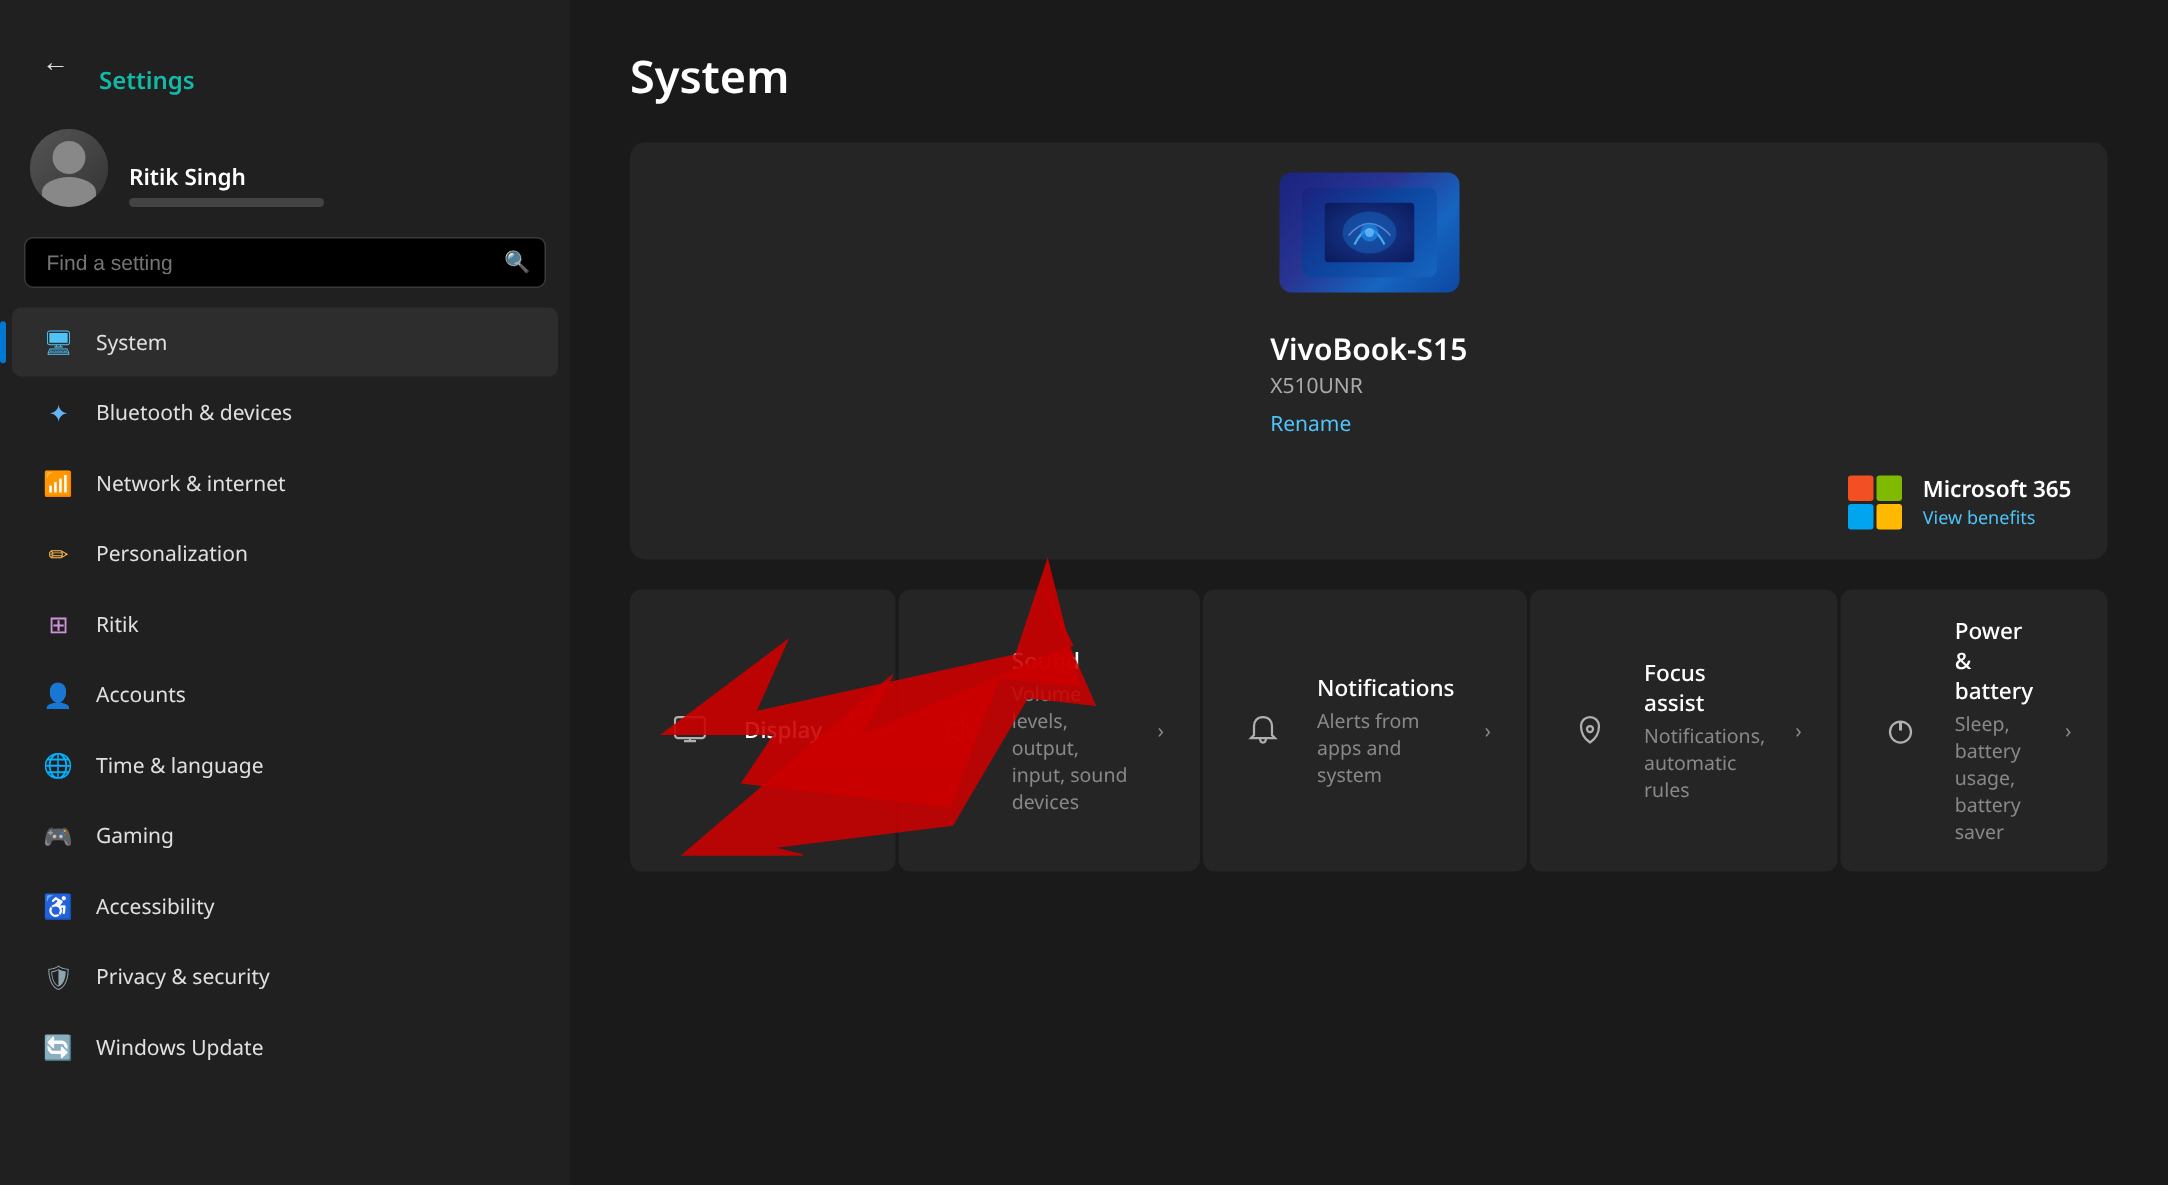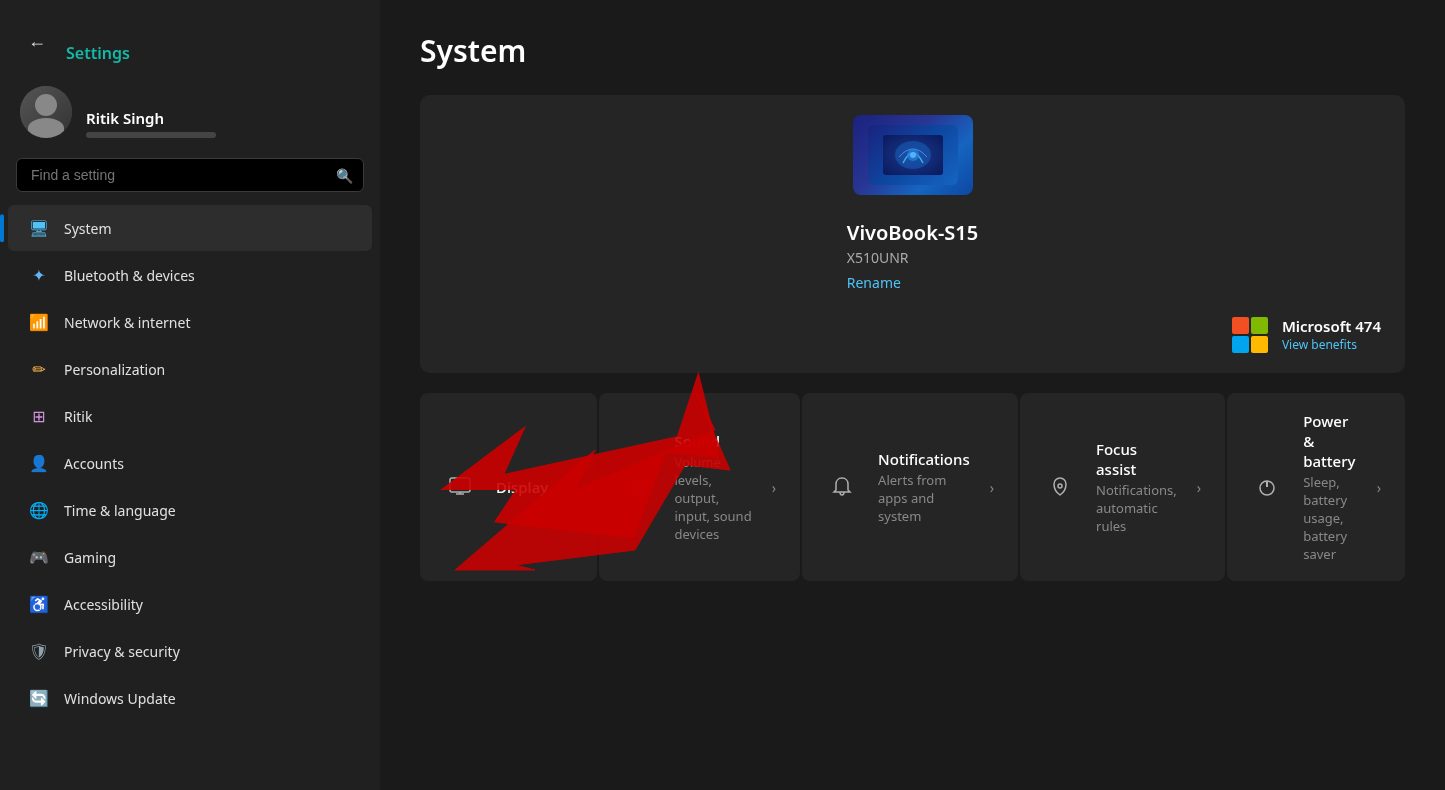--- a/index.html
+++ b/index.html
@@ -473,21 +473,21 @@
       <div class="device-rename">Rename</div>
     </div>
     <div class="ms365-section">
       <div class="ms365-logo">
         <div class="ms365-sq1"></div>
         <div class="ms365-sq2"></div>
         <div class="ms365-sq3"></div>
         <div class="ms365-sq4"></div>
       </div>
       <div class="ms365-text">
-        <div class="ms365-title">Microsoft 474</div>
+        <div class="ms365-title">Microsoft 365</div>
         <div class="ms365-subtitle">View benefits</div>
       </div>
     </div>
   </div>
 
   <div class="settings-list">
 
     <div class="settings-item">
       <div class="settings-item-icon">
         <svg width="22" height="22" viewBox="0 0 22 22" fill="none">

